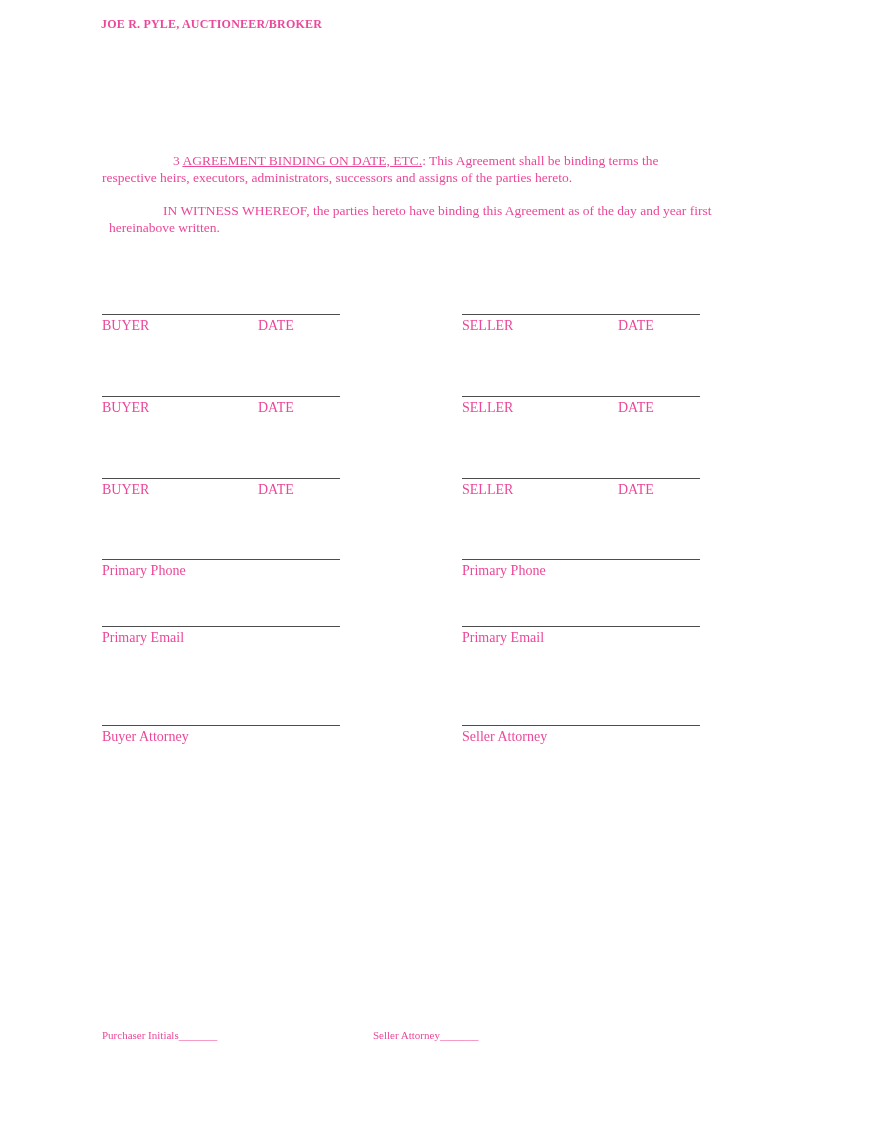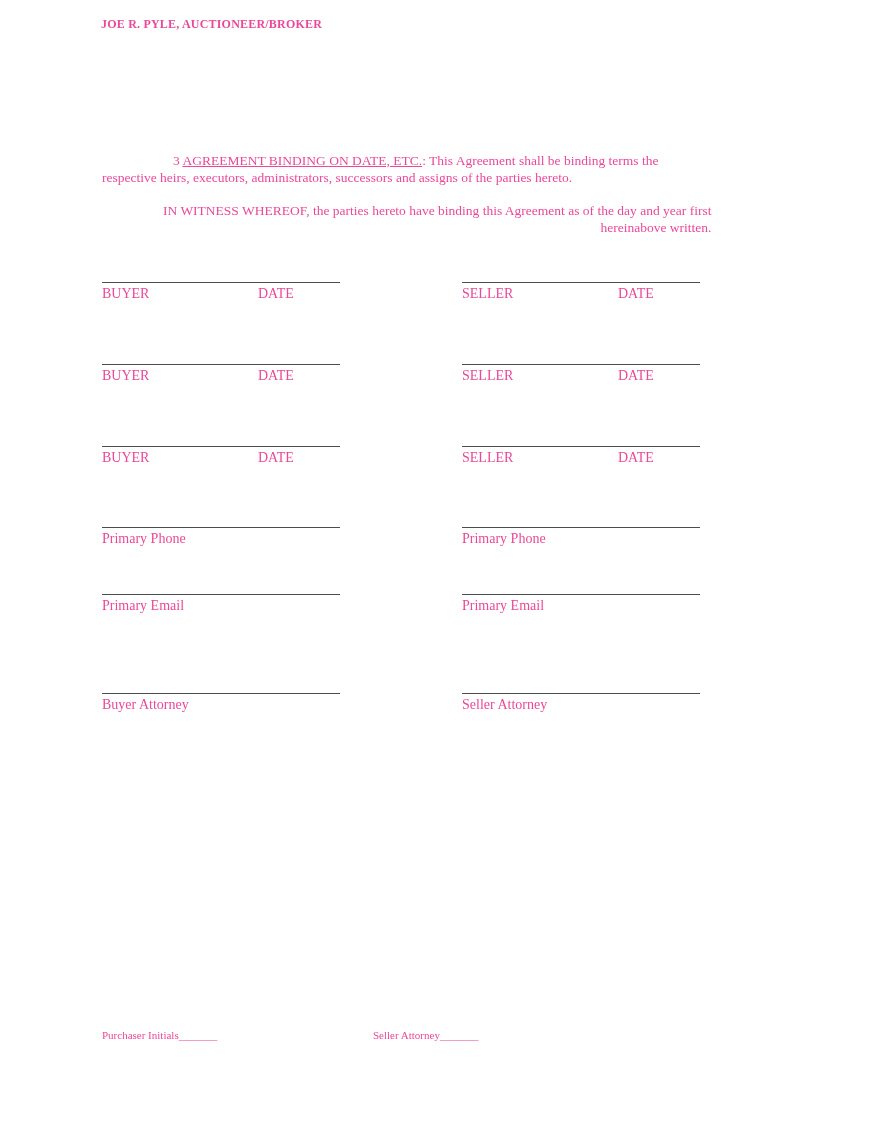--- a/index.html
+++ b/index.html
@@ -23,25 +23,26 @@
   }
   .para {
     position: absolute;
     left: 102px;
     font-size: 13.5px;
     line-height: 16.6px;
   }
   .pline { white-space: nowrap; }
   .indent-71 { padding-left: 71px; }
   .indent-61 { padding-left: 61px; }
-  .indent-7  { padding-left: 7px; text-align: right; }
+  .indent-7  { padding-left: 7px; }
   .u { text-decoration: underline; }
   .sigblock {
     position: absolute;
     width: 238px;
+    margin-top: 32px;
   }
   .rule {
     width: 238px;
     height: 0;
     border-top: 1.4px solid #4d4d4d;
   }
   .labels {
     position: relative;
     margin-top: 3px;
     height: 17px;

